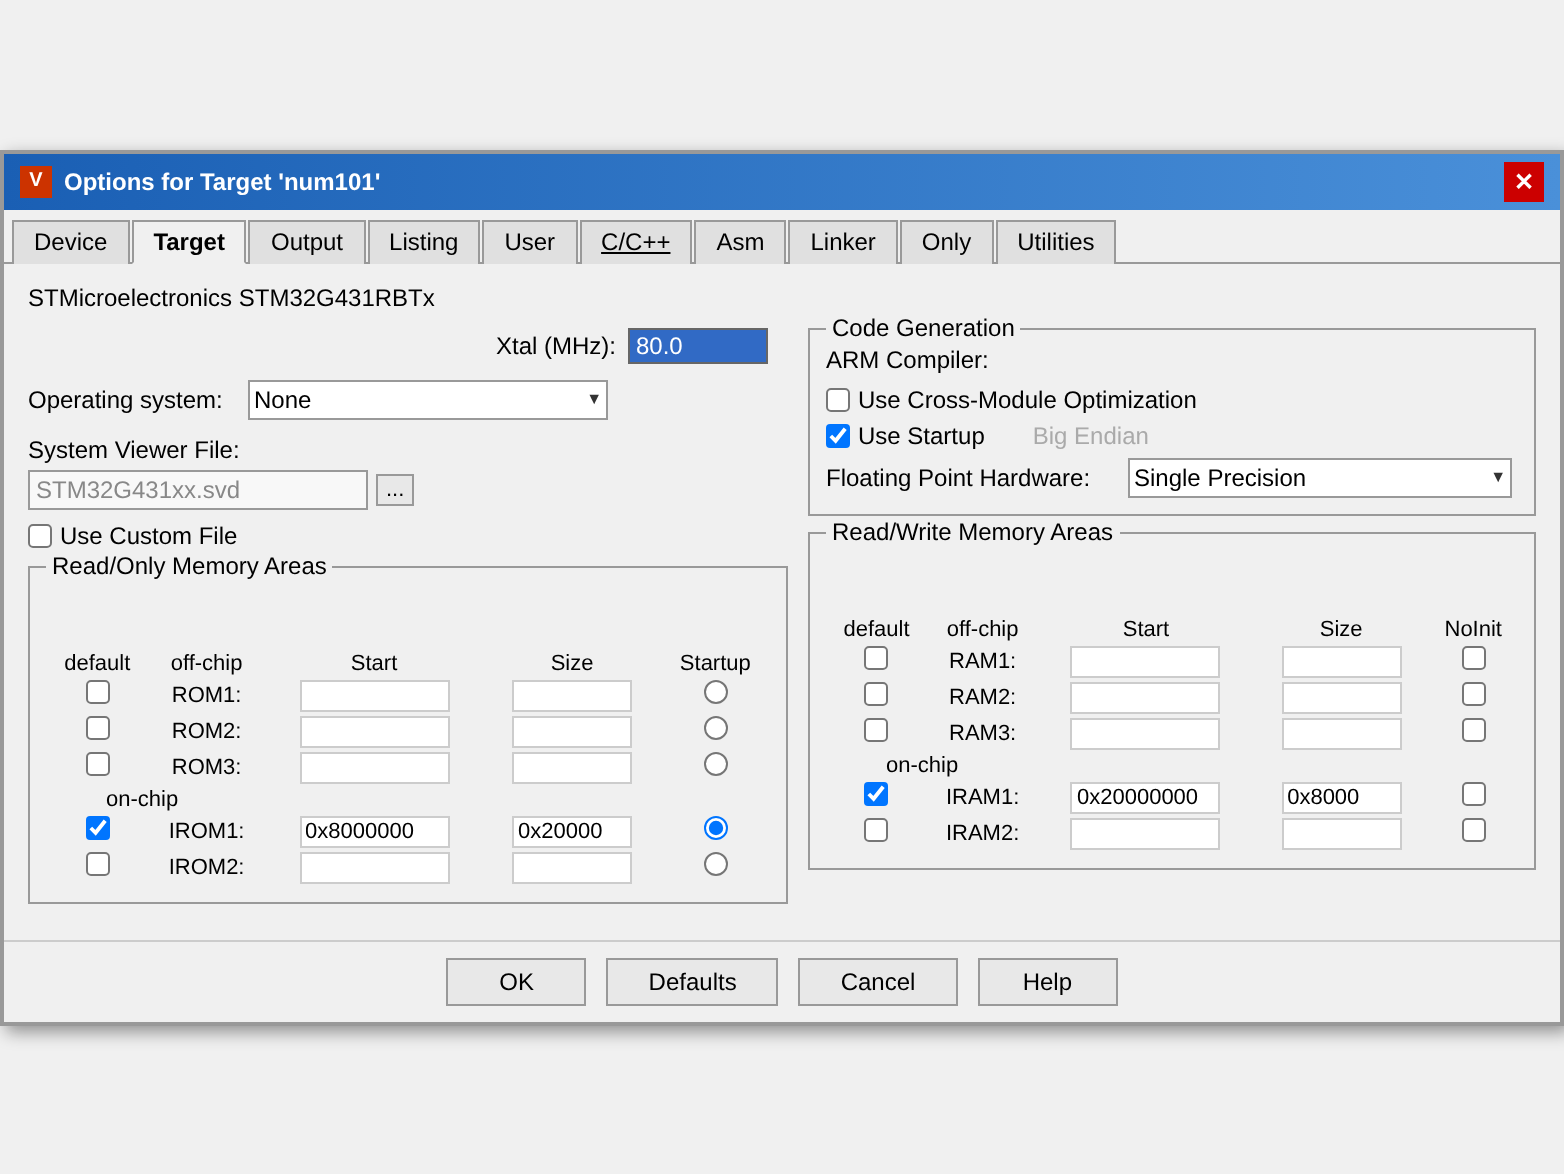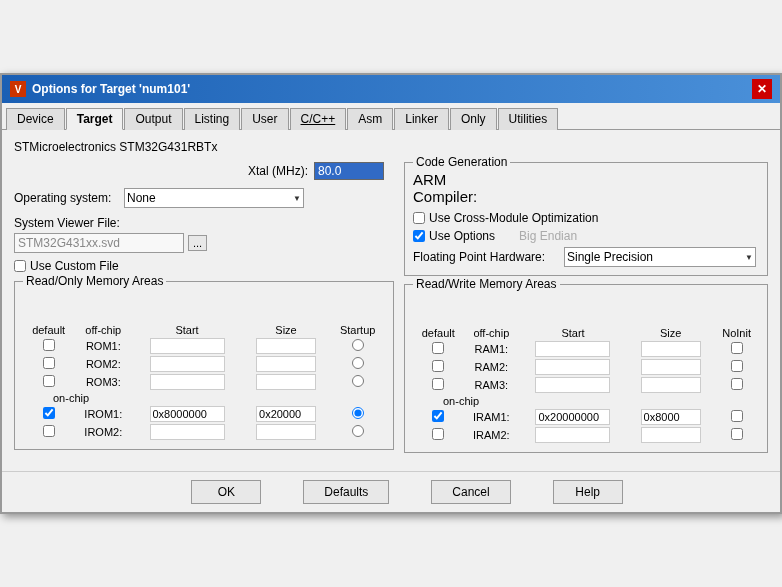--- a/index.html
+++ b/index.html
@@ -188,21 +188,21 @@
       font-size: 12px;
     }
     .arm-compiler-row {
       display: flex;
       align-items: center;
       gap: 6px;
       margin-bottom: 6px;
     }
     .arm-compiler-label {
       width: 90px;
-      font-size: 15px;
+      font-size: 12px;
     }
     .cross-module-row {
       display: flex;
       align-items: center;
       gap: 4px;
       margin-bottom: 4px;
     }
     .microlib-row {
       display: flex;
       align-items: center;
@@ -267,21 +267,20 @@
       padding: 8px;
       border-top: 1px solid #ccc;
     }
     .dialog-btn {
       border: 1px solid #999;
       background: #e8e8e8;
       padding: 4px 20px;
       cursor: pointer;
       font-size: 12px;
       min-width: 70px;
-      margin-left: 32px;
     }
     .header-two-cols {
       display: flex;
       gap: 10px;
     }
     select {
       font-size: 12px;
       border: none;
       background: transparent;
       outline: none;
@@ -439,21 +438,21 @@
             <span class="arm-compiler-label">ARM Compiler:</span>
           </div>
 
           <div class="cross-module-row">
             <input type="checkbox" class="checkbox" style="">
             <span>Use Cross-Module Optimization</span>
           </div>
 
           <div class="microlib-row">
             <input type="checkbox" class="checkbox" checked="" style="">
-            <span>Use Options</span>
+            <span>Use Startup</span>
             <span class="big-endian-label" style="color:#aaa;">Big Endian</span>
           </div>
 
           <div class="fp-row">
             <span class="fp-label">Floating Point Hardware:</span>
             <div class="select-wrapper" style="width:192px;">
               <select>
                 <option>Not Used</option>
                 <option selected="">Single Precision</option>
                 <option>Double Precision</option>

